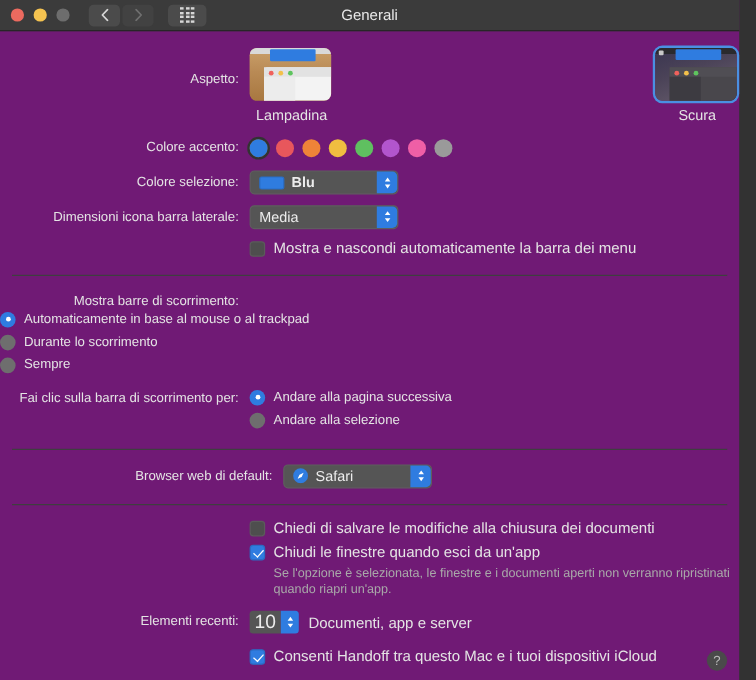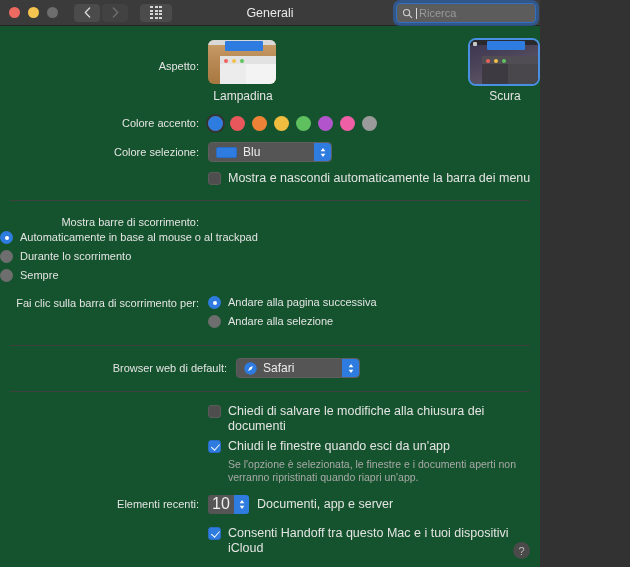--- a/index.html
+++ b/index.html
@@ -3,21 +3,21 @@
 <meta charset="utf-8">
 <style>
   * { box-sizing: border-box; margin: 0; padding: 0; }
   html, body {
     width: 630px; height: 567px;
     background: #323232;
     font-family: "Liberation Sans", sans-serif;
     -webkit-font-smoothing: antialiased;
     overflow: hidden;
   }
-  .window { position: relative; width: 540px; height: 567px; background: #14532d; }
+  .window { position: relative; width: 616px; height: 567px; background: #701a75; }
 
   
   .toolbar {
     position: relative; height: 26px; width: 100%;
     background: #3b3b3b;
     border-bottom: 1px solid #262626;
     display: flex; align-items: center;
   }
   .traffic { display: flex; gap: 8px; padding-left: 9px; align-items: center; }
   .light { width: 11px; height: 11px; border-radius: 50%; }
@@ -213,30 +213,20 @@
           <i></i>
           <i></i>
           <i></i>
           <i></i>
           <i></i>
       </span>
     </div>
 
     <div class="wtitle">Generali</div>
 
-    <div class="searchwrap">
-      <div class="search">
-        <svg class="mag" viewBox="0 0 12 12">
-          <circle cx="5" cy="5" r="3.4" stroke="#cfcfcf" stroke-width="1.2" fill="none"></circle>
-          <path d="M7.6 7.6 10.6 10.6" stroke="#cfcfcf" stroke-width="1.2" stroke-linecap="round"></path>
-        </svg>
-        <span class="caret"></span>
-        <span class="ph">Ricerca</span>
-      </div>
-    </div>
   </div>
 
   <div class="content">
 
     <div class="row" style="padding-top:10px;">
       <div class="label" style="padding-top:22px;">Aspetto:</div>
       <div class="ctl">
         <div class="appearance">
 
           <div class="appitem">
@@ -288,33 +278,47 @@
           <span class="sw" style="background:#b255cd;"></span>
           <span class="sw" style="background:#ef5fa6;"></span>
           <span class="sw" style="background:#9a9a9a;"></span>
         </div>
       </div>
     </div>
 
     <div class="row" style="padding-top:11px;">
       <div class="label" style="line-height:20px;">Colore selezione:</div>
       <div class="ctl">
-        <div class="popup" style="width:124px;">
+        <div class="popup" style="width:124px;font-weight:bold;">
           <span class="swatchblue"></span>
           <span>Blu</span>
           <span class="arrows">
             <svg width="8" height="13" viewBox="0 0 8 13">
               <path d="M4 2 6.3 5.2H1.7z" fill="#fff"></path>
               <path d="M4 11 1.7 7.8h4.6z" fill="#fff"></path>
             </svg>
           </span>
         </div>
       </div>
     </div>
 
+    <div class="row" style="padding-top:8px;">
+      <div class="label" style="line-height:20px;">Dimensioni icona barra laterale:</div>
+      <div class="ctl">
+        <div class="popup" style="width:124px;">
+          <span>Media</span>
+          <span class="arrows">
+            <svg width="8" height="13" viewBox="0 0 8 13">
+              <path d="M4 2 6.3 5.2H1.7z" fill="#fff"></path>
+              <path d="M4 11 1.7 7.8h4.6z" fill="#fff"></path>
+            </svg>
+          </span>
+        </div>
+      </div>
+    </div>
 
     <div class="row" style="padding-top:9px;">
       <div class="label"></div>
       <div class="ctl">
         <div class="cbrow">
           <span class="cb"></span>
           <span class="cbtext">Mostra e nascondi automaticamente la barra dei menu</span>
         </div>
       </div>
     </div>

